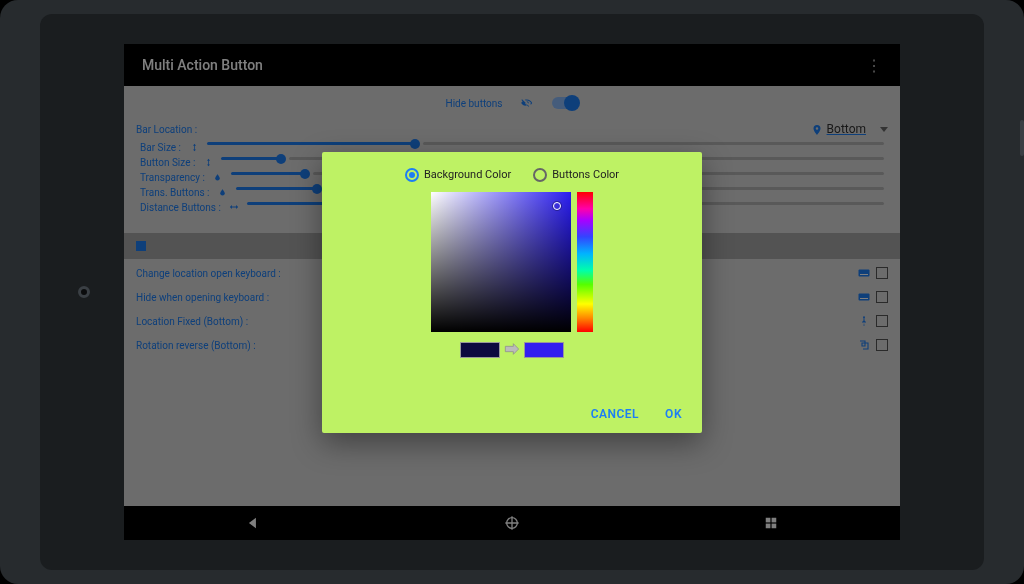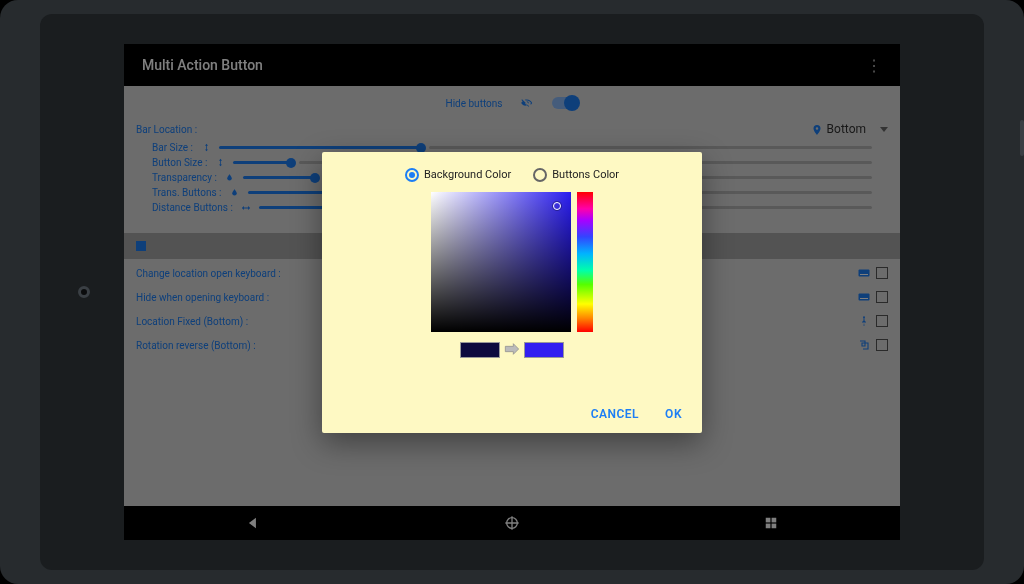--- a/index.html
+++ b/index.html
@@ -57,27 +57,27 @@
     }
     .switch::after {
       content:""; position:absolute; right:-2px; top:-2px; width:16px; height:16px;
       background:#1c7ef5; border-radius:50%;
     }
     
     
     .row { display:flex; align-items:center; padding:4px 12px; gap:6px; }
     .row.label-only { justify-content:space-between; }
     .label { color:#1c7ef5; font-size:10px; }
-    .dd { display:flex; align-items:center; gap:6px; color:#1c7ef5; }
+    .dd { display:flex; align-items:center; gap:6px; color:#1c7ef5;text-decoration:underline; }
     .dd .pin { width:10px; height:10px; }
     .dd-val { color:#333; font-size:12px; margin-right:8px; }
     .chev-down { width:0; height:0; border-left:4px solid transparent; border-right:4px solid transparent; border-top:5px solid #666; }
     
     
-    .slider-row { display:flex; align-items:center; padding:2px 28px; gap:8px; }
+    .slider-row { display:flex; padding:2px 16px; gap:8px; }
     .slider-icon { width:10px; height:10px; display:inline-flex; align-items:center; justify-content:center; }
     .slider-track {
       flex:0 0 auto; height:3px; background:#1c7ef5; position:relative;
       border-radius:2px;
     }
     .slider-track .thumb {
       position:absolute; right:-5px; top:50%; transform:translateY(-50%);
       width:10px; height:10px; background:#1c7ef5; border-radius:50%;
     }
     .slider-rest {
@@ -107,21 +107,21 @@
       color:#fff;
     }
     .nav-icon { width:16px; height:16px; display:flex; align-items:center; justify-content:center; }
     
     
     .scrim {
       position:absolute; inset:0; background:rgba(0,0,0,0.5);
       display:flex; align-items:center; justify-content:center;
     }
     .dialog {
-      width:380px; background:#fef9c3; border-radius:2px;
+      width:380px; background:#bef264; border-radius:2px;
       box-shadow:0 10px 30px rgba(0,0,0,0.4);
       padding:16px 16px 10px;
       display:flex; flex-direction:column; gap:10px;
     }
     .radio-row { display:flex; justify-content:center; gap:22px; font-size:11px; color:#222; }
     .radio { display:flex; align-items:center; gap:5px; }
     .radio-outer {
       width:14px; height:14px; border:2px solid #1c7ef5; border-radius:50%;
       display:flex; align-items:center; justify-content:center;
     }

